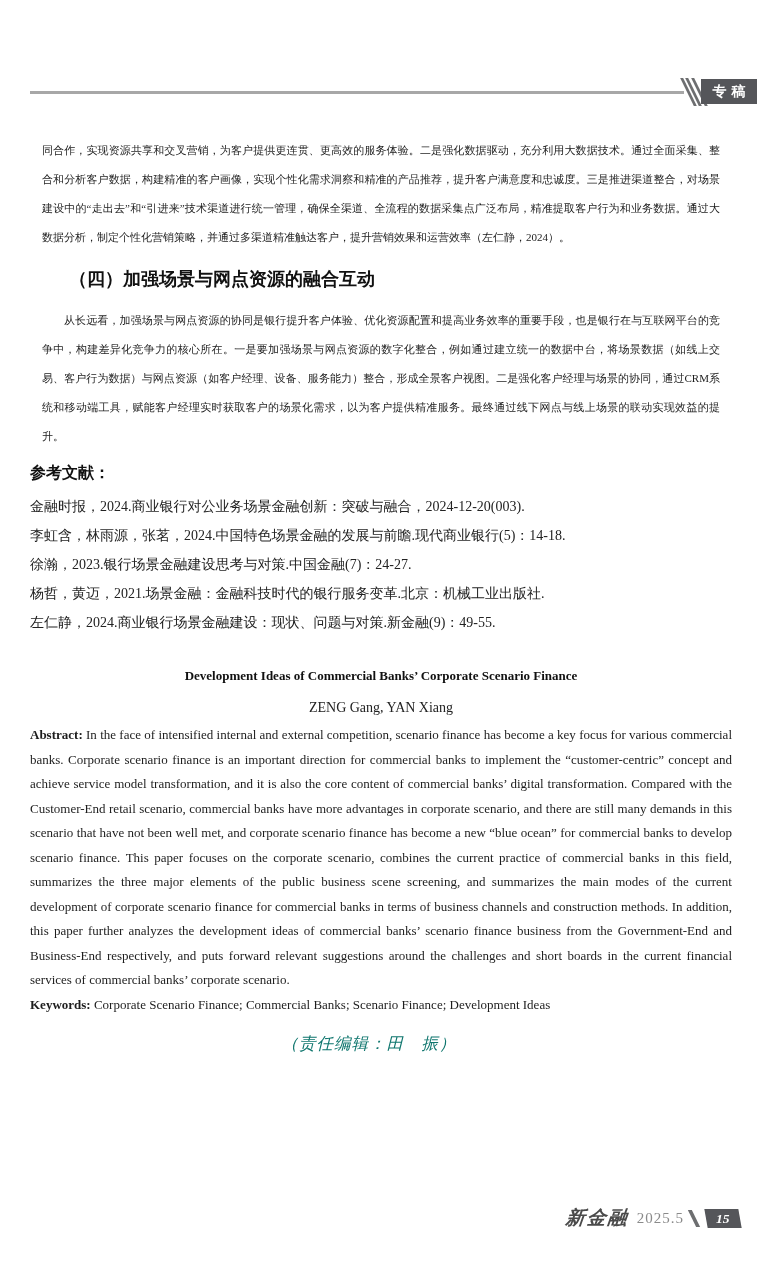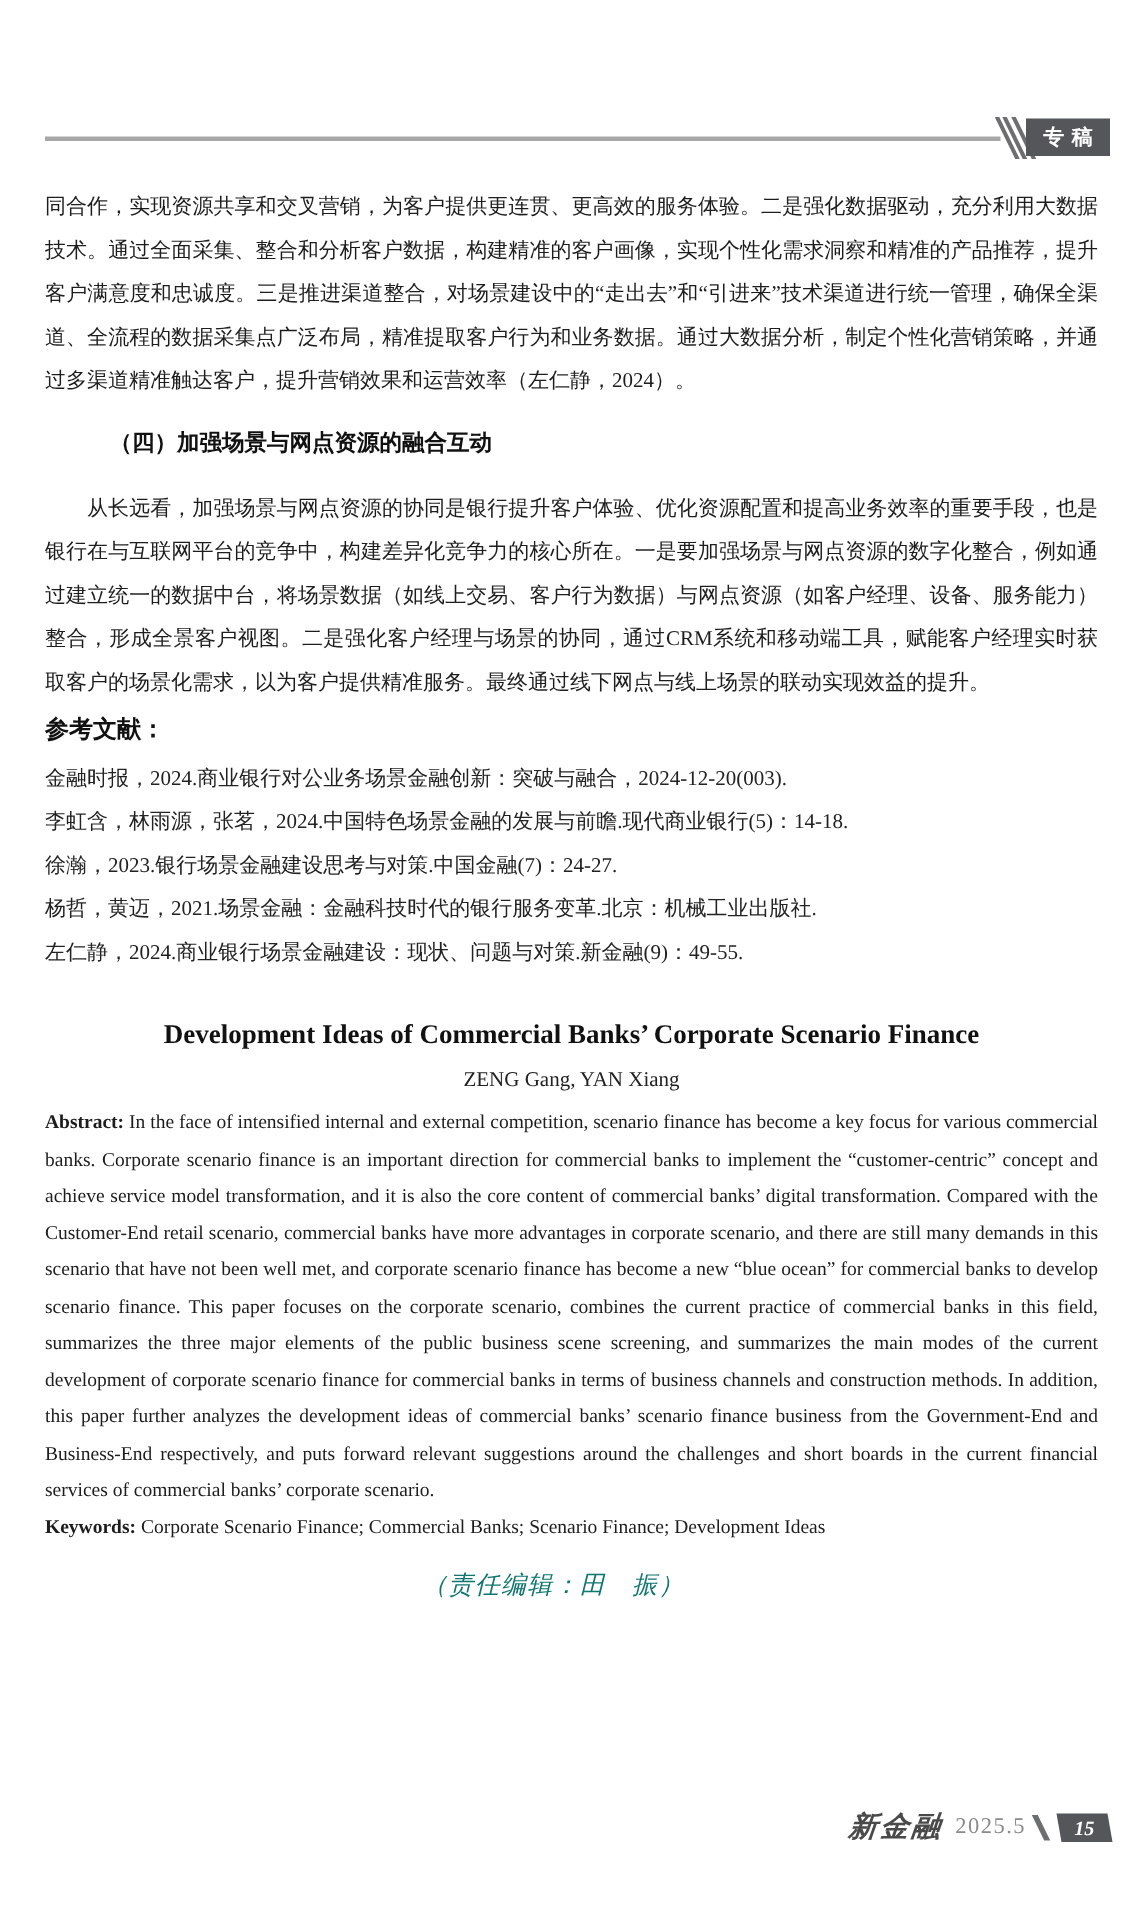--- a/index.html
+++ b/index.html
@@ -6,21 +6,21 @@
   .page {
     position:relative;
     width:762px; height:1273px;
     background:#ffffff;
     font-family:"Liberation Serif","DejaVu Serif",serif;
     color:#1d1d1d;
     overflow:hidden;
   }
 
   
-  .header { position:absolute; top:79px; left:30px; right:17px; height:28px; }
+  .header { position:absolute; top:79px; left:30px; right:0; height:28px; }
   .header-rule {
     position:absolute; left:0; right:78px; top:12px; height:2.5px;
     background:#a7a7a7;
   }
   .header-slashes {
     position:absolute; right:62px; top:-1px; display:flex; gap:3px;
   }
   .header-slashes .slash {
     width:2.5px; height:28px; background:#6d6e70; transform:skewX(26deg);
   }
@@ -30,45 +30,45 @@
     background:#55565a; color:#ffffff;
     font-family:"Liberation Sans","DejaVu Sans",sans-serif;
     font-size:14px; font-weight:bold; letter-spacing:5px;
     display:flex; align-items:center; justify-content:center;
     padding-left:5px; box-sizing:border-box;
   }
 
   
   .content { position:absolute; top:124px; left:30px; width:702px; }
   .cn-para {
-    font-size:14px; line-height:29px; text-align:justify;
-    margin:0; color:#1d1d1d;
+    font-size:11px; line-height:29px; text-align:justify;
+    margin:12px; color:#1d1d1d;
   }
   .cn-para.indent { text-indent:2em; }
   .cn-heading {
-    font-family:Liberation Mono, monospace;
-    font-weight:bold; font-size:15px; line-height:30px;
-    padding-left:2em; margin:13px; color:#111;
+    font-family:Liberation Sans, sans-serif;
+    font-weight:bold; font-size:18px; line-height:30px;
+    padding-left:2em; margin:3px; color:#111;
   }
 
   
   .refs { margin-top:6px; }
   .refs-label {
     font-family:"Liberation Sans","DejaVu Sans",sans-serif;
     font-weight:bold; font-size:16px; margin:0 0 8px 0; color:#111;
   }
   .refs-list { list-style:none; margin:0; padding:0; }
   .refs-list li {
     font-size:14px; line-height:29px; color:#222;
   }
 
   
   .en-section { margin-top:24px; }
   .en-title {
-    text-align:center; font-weight:bold; font-size:18px;
+    text-align:center; font-weight:bold; font-size:13px;
     margin:0; color:#111; line-height:30px;
   }
   .en-authors {
     text-align:center; font-size:14px; margin:9px 0 0 0; color:#222;
   }
   .en-abstract {
     margin:7px 0 0 0; font-size:13px; line-height:24.5px;
     text-align:justify; color:#1d1d1d;
   }
   .en-abstract .lbl, .en-keywords .lbl { font-weight:bold; }

